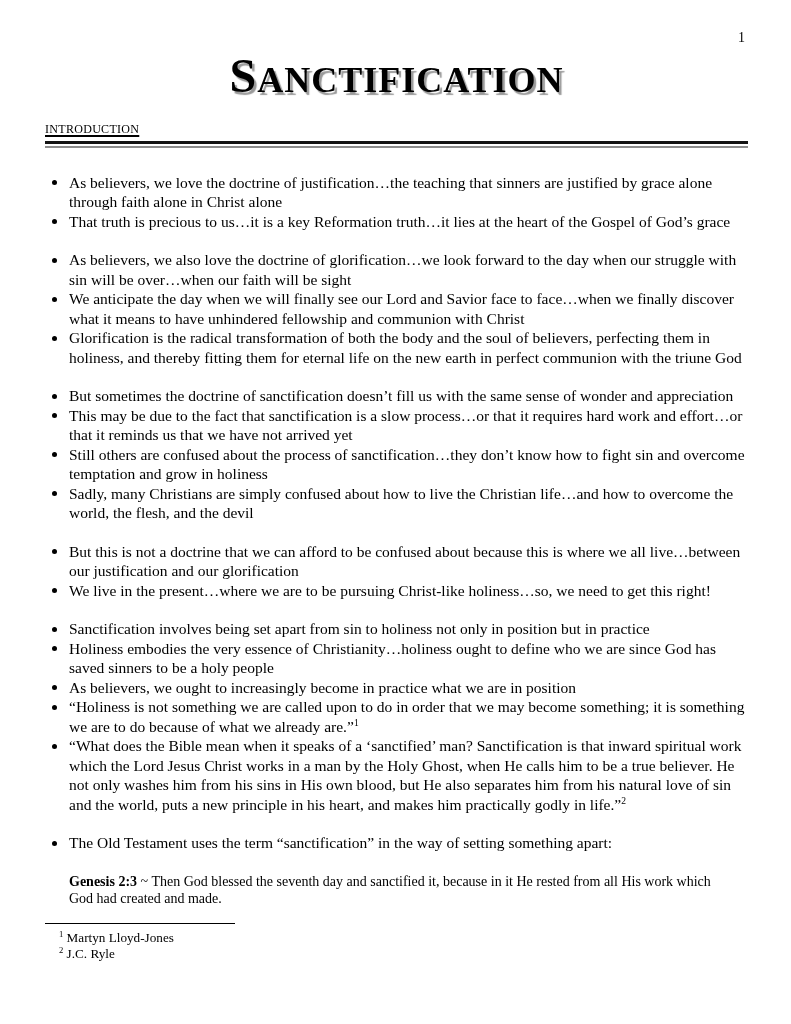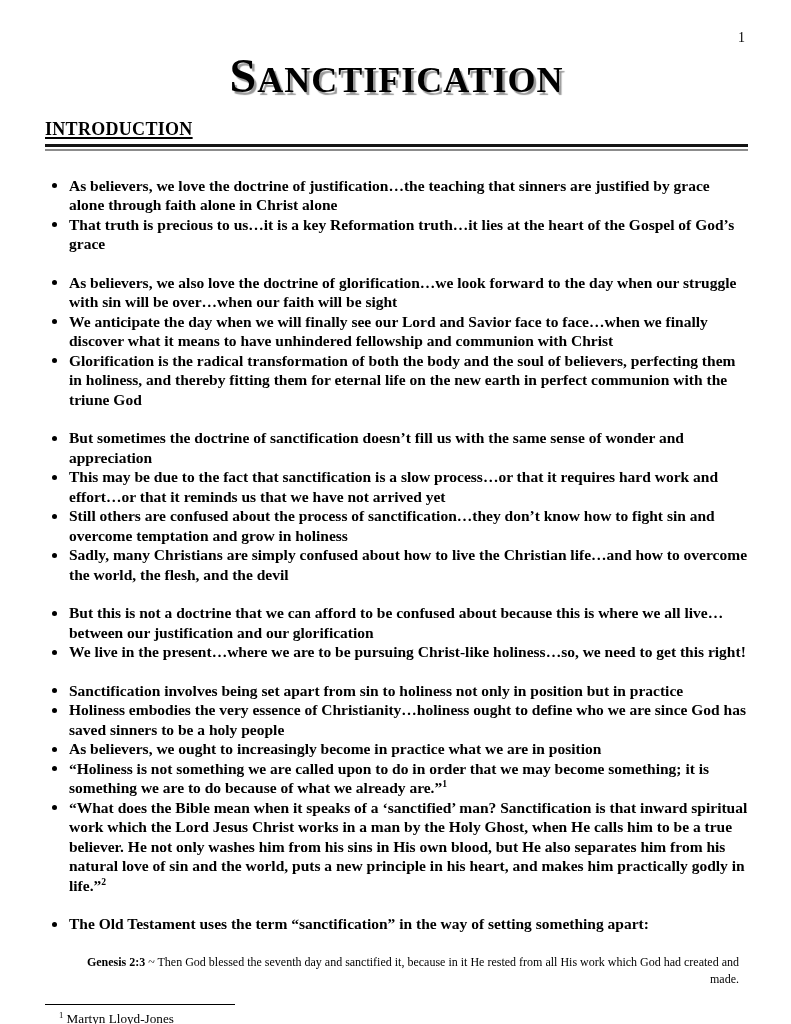--- a/index.html
+++ b/index.html
@@ -27,59 +27,58 @@
     font-weight: bold;
     font-size: 36px;
     letter-spacing: 1px;
     text-transform: uppercase;
     text-shadow: 2.5px 2.5px 1px #9a9a9a;
     line-height: 1.1;
   }
   h1.doc-title::first-letter { font-size: 48px; }
   .section { margin-top: 16px; }
   .section-label {
-    font-size: 18px;
-    font-weight: bold;
+    font-size: 12px;
+    font-weight: normal;
     letter-spacing: 0.3px;
     text-decoration: underline;
     text-decoration-thickness: 1.5px;
     text-underline-offset: 2px;
   }
   .section-rule {
     margin-top: 4px;
     height: 2px;
     border-top: 3px solid #141414;
     border-bottom: 2px solid #8c8c8c;
   }
   ul.bullets {
     list-style: none;
     margin: 19px 0 0 0;
     padding: 0;
     font-size: 15.5px;
     line-height: 19.5px;
   }
   ul.bullets.first { margin-top: 25px; }
-  ul.bullets li { position: relative; padding-left: 24px; font-weight: bold; }
+  ul.bullets li { position: relative; padding-left: 24px; }
   ul.bullets li::before {
     content: "";
     position: absolute;
     left: 7px;
     top: 7.5px;
     width: 5px;
     height: 5px;
     border-radius: 50%;
     background: #000;
   }
   sup.fnref { font-size: 0.62em; line-height: 0; }
   .scripture {
-    margin: 20px 0 0 38px;
+    margin: 20px 0 0 24px;
     width: 656px;
-    font-size: 12px;
+    font-size: 14px;
     line-height: 17px;
-    text-align: right;
   }
   .scripture b { font-weight: bold; }
   .footnote-sep {
     margin-top: 16px;
     width: 190px;
     border-top: 1.5px solid #000;
   }
   .footnotes { margin-top: 6px; font-size: 13.2px; line-height: 16.5px; margin-left: 14px; }
   .footnote sup { font-size: 0.65em; line-height: 0; }
 </style>

